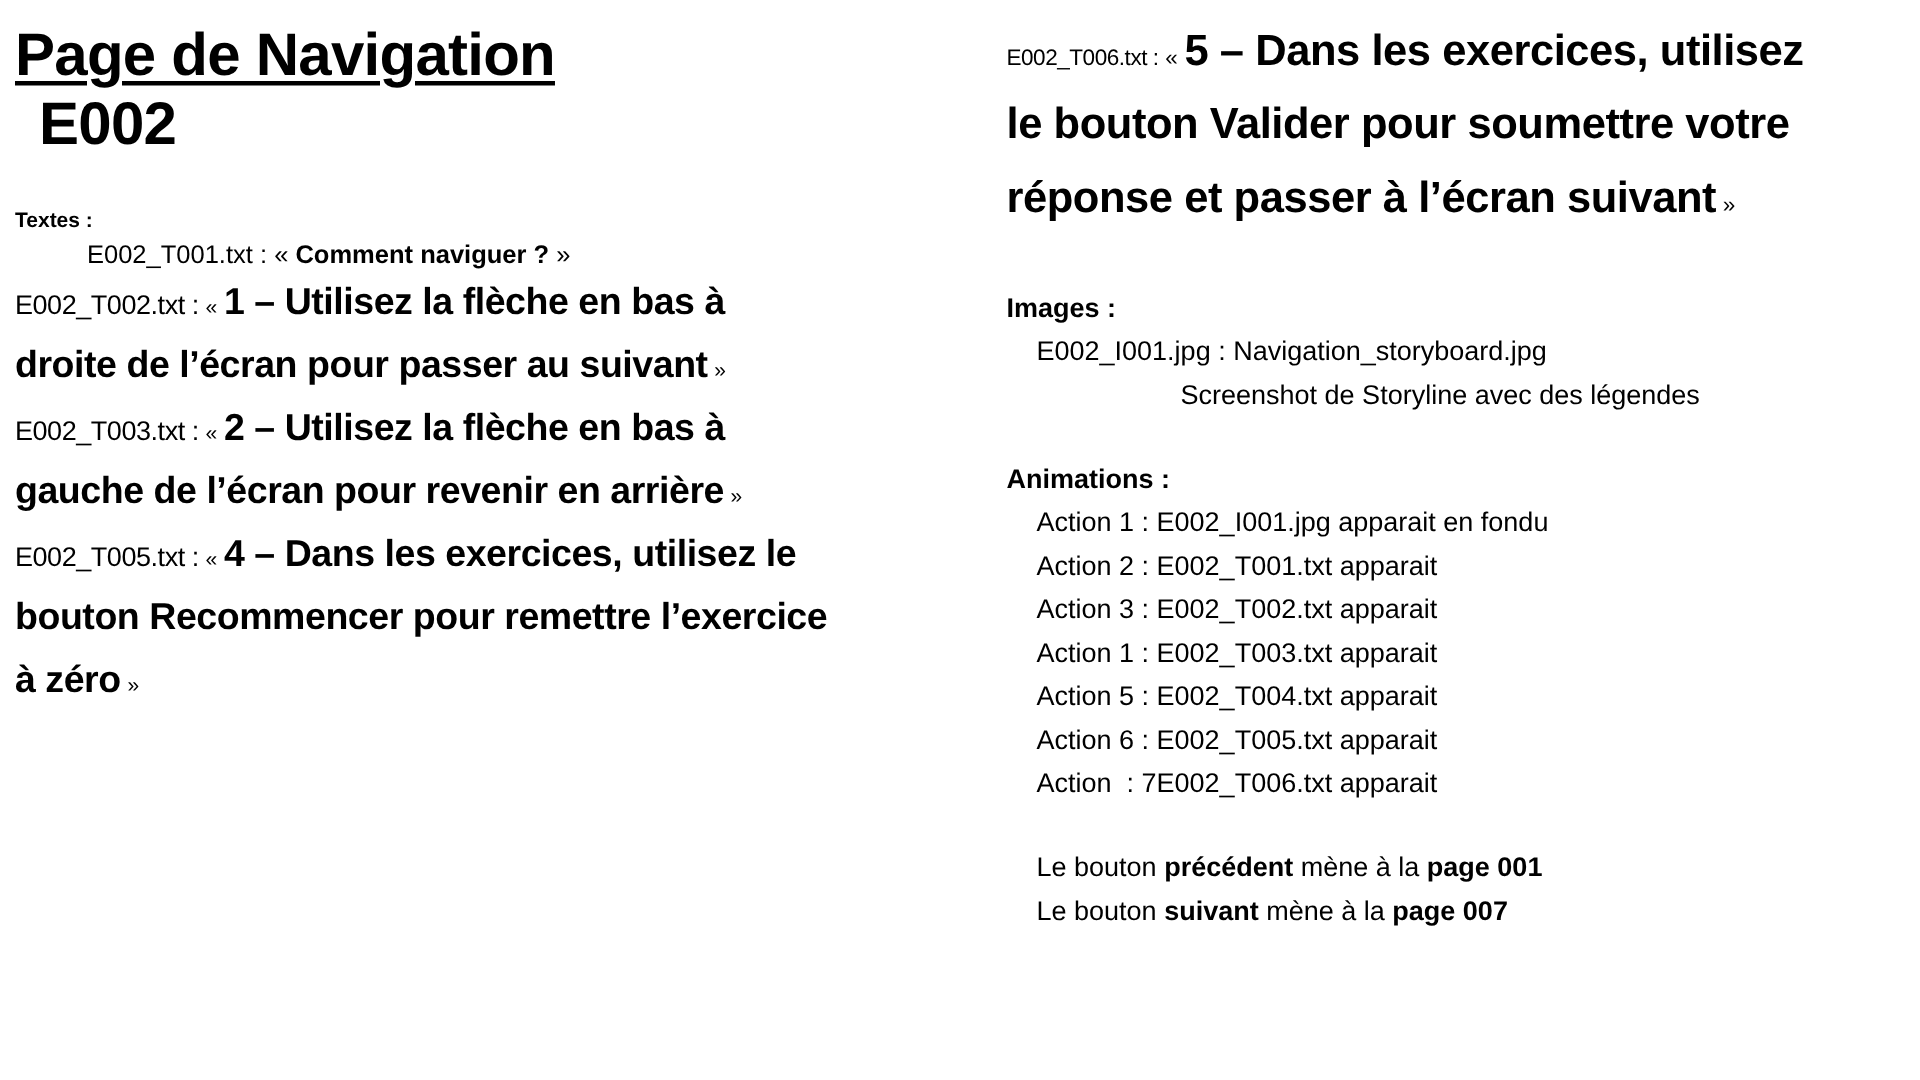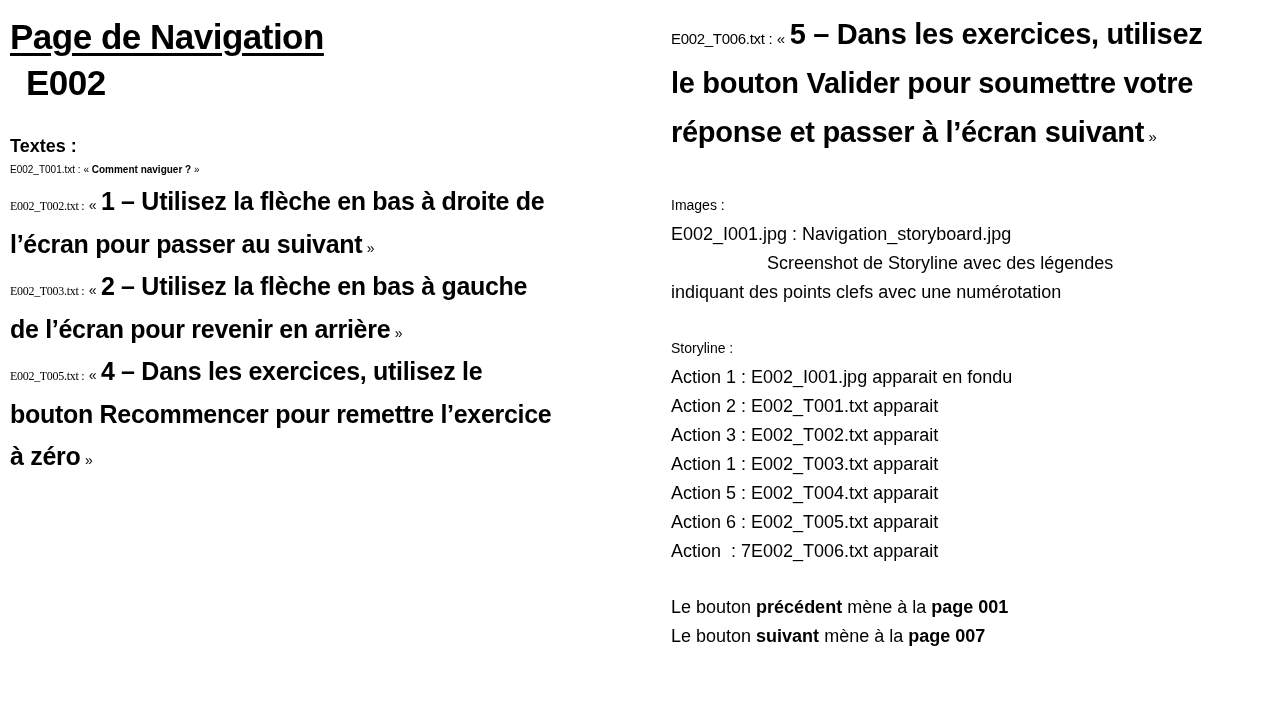--- a/index.html
+++ b/index.html
@@ -21,52 +21,52 @@
       top: 12px;
       width: 545px;
     }
     .col-right {
       position: absolute;
       left: 671px;
       top: 12px;
       width: 560px;
     }
     .title {
-      font-size: 35px;
+      font-size: 40px;
       font-weight: bold;
       line-height: 50px;
       margin: 0;
       letter-spacing: -0.5px;
     }
     .title-underline {
       text-decoration: underline;
       text-decoration-thickness: 3px;
       text-underline-offset: 4px;
     }
     .title-code {
       margin-top: -4px;
       margin-left: 16px;
     }
     .section-head {
-      font-size: 18px;
+      font-size: 14px;
       font-weight: bold;
       line-height: 24px;
     }
     .small {
-      font-size: 10px;
+      font-size: 17px;
       line-height: 24px;
+      margin-left: 48px;
     }
     .entry {
       line-height: 38px;
     }
     .entry .file {
-      font-size: 12px;
+      font-size: 18px;
       font-weight: normal;
       letter-spacing: -0.3px;
-      font-family: Liberation Serif, serif;
     }
     .entry .q {
       font-size: 14px;
       font-weight: normal;
     }
     .entry .big {
       font-size: 25px;
       font-weight: bold;
       letter-spacing: -0.3px;
     }
@@ -82,24 +82,25 @@
       font-size: 15px;
       letter-spacing: -0.3px;
       text-align: center;
     }
     .right-entry .q {
       font-size: 15px;
     }
     .plain {
       font-size: 18px;
       line-height: 29px;
+      margin-left: 20px;
     }
     .plain-head {
-      font-size: 14px;
-      font-weight: normal;
+      font-size: 18px;
+      font-weight: bold;
       line-height: 29px;
     }
     .indent {
       padding-left: 96px;
     }
     .gap-md { height: 26px; }
     b { font-weight: bold; }
   </style>
 </head>
 <body>
@@ -149,27 +150,26 @@
     <span class="big">5 – Dans les exercices, utilisez le bouton Valider pour soumettre votre réponse et passer à l’écran suivant</span>
     <span class="q">»</span>
   </div>
 
   <div style="height:32px"></div>
 
   <div>
     <div class="plain-head">Images :</div>
     <div class="plain">E002_I001.jpg : Navigation_storyboard.jpg</div>
     <div class="plain indent">Screenshot de Storyline avec des légendes</div>
-    <div class="plain">indiquant des points clefs avec une numérotation</div>
   </div>
 
   <div style="height:27px"></div>
 
   <div>
-    <div class="plain-head">Storyline :</div>
+    <div class="plain-head">Animations :</div>
     <div class="plain">Action 1 : E002_I001.jpg apparait en fondu</div>
     <div class="plain">Action 2 : E002_T001.txt apparait</div>
     <div class="plain">Action 3 : E002_T002.txt apparait</div>
     <div class="plain">Action 1 : E002_T003.txt apparait</div>
     <div class="plain">Action 5 : E002_T004.txt apparait</div>
     <div class="plain">Action 6 : E002_T005.txt apparait</div>
     <div class="plain" style="white-space:pre;">Action  : 7E002_T006.txt apparait</div>
   </div>
 
   <div style="height:27px"></div>

